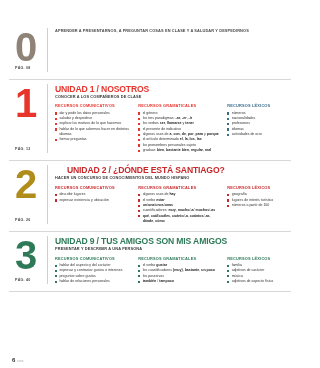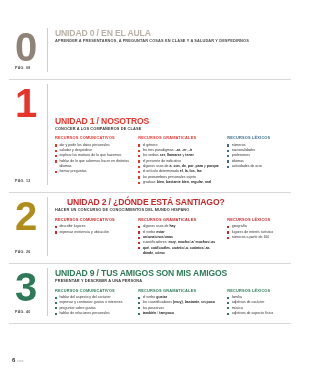--- a/index.html
+++ b/index.html
@@ -148,21 +148,21 @@
     color: #1a1a1a;
   }
 
   
   .u0 .bignum { color: #8e8376; }
   .u0 .utitle { color: #b9b1a6; }
   .u0 .usub   { color: #4a4a4a; }
 
   
   .u1 .bignum { color: #e8352c; }
-  .u1 .utitle { color: #e8352c; margin-top: 32px; }
+  .u1 .utitle { color: #e8352c; }
   .u1 .chead  { color: #e8352c; }
   .u1 ul.blist li::before { background: #e8352c; }
 
   
   .u2 .bignum { color: #b08c1a; }
   .u2 .utitle { color: #c9282a; margin-left: 12px; }
   .u2 .chead  { color: #c9282a; }
   .u2 ul.blist li::before { background: #c9282a; }
 
   
@@ -201,21 +201,20 @@
 
   <div class="units">
 
     <div class="unit first u0">
       <div class="numcol">
         <div class="bignum">0</div>
         <div class="pagref">PÁG. 08</div>
       </div>
       <div class="divider"></div>
       <div class="body">
-        <div class="utitle">UNIDAD 0 / EN EL AULA</div>
         <div class="usub">APRENDER A PRESENTARNOS, A PREGUNTAR COSAS EN CLASE Y A SALUDAR Y DESPEDIRNOS</div>
         <div class="cols"></div>
       </div>
     </div>
 
     <div class="unit u1">
       <div class="numcol">
         <div class="bignum">1</div>
         <div class="pagref">PÁG. 12</div>
       </div>

